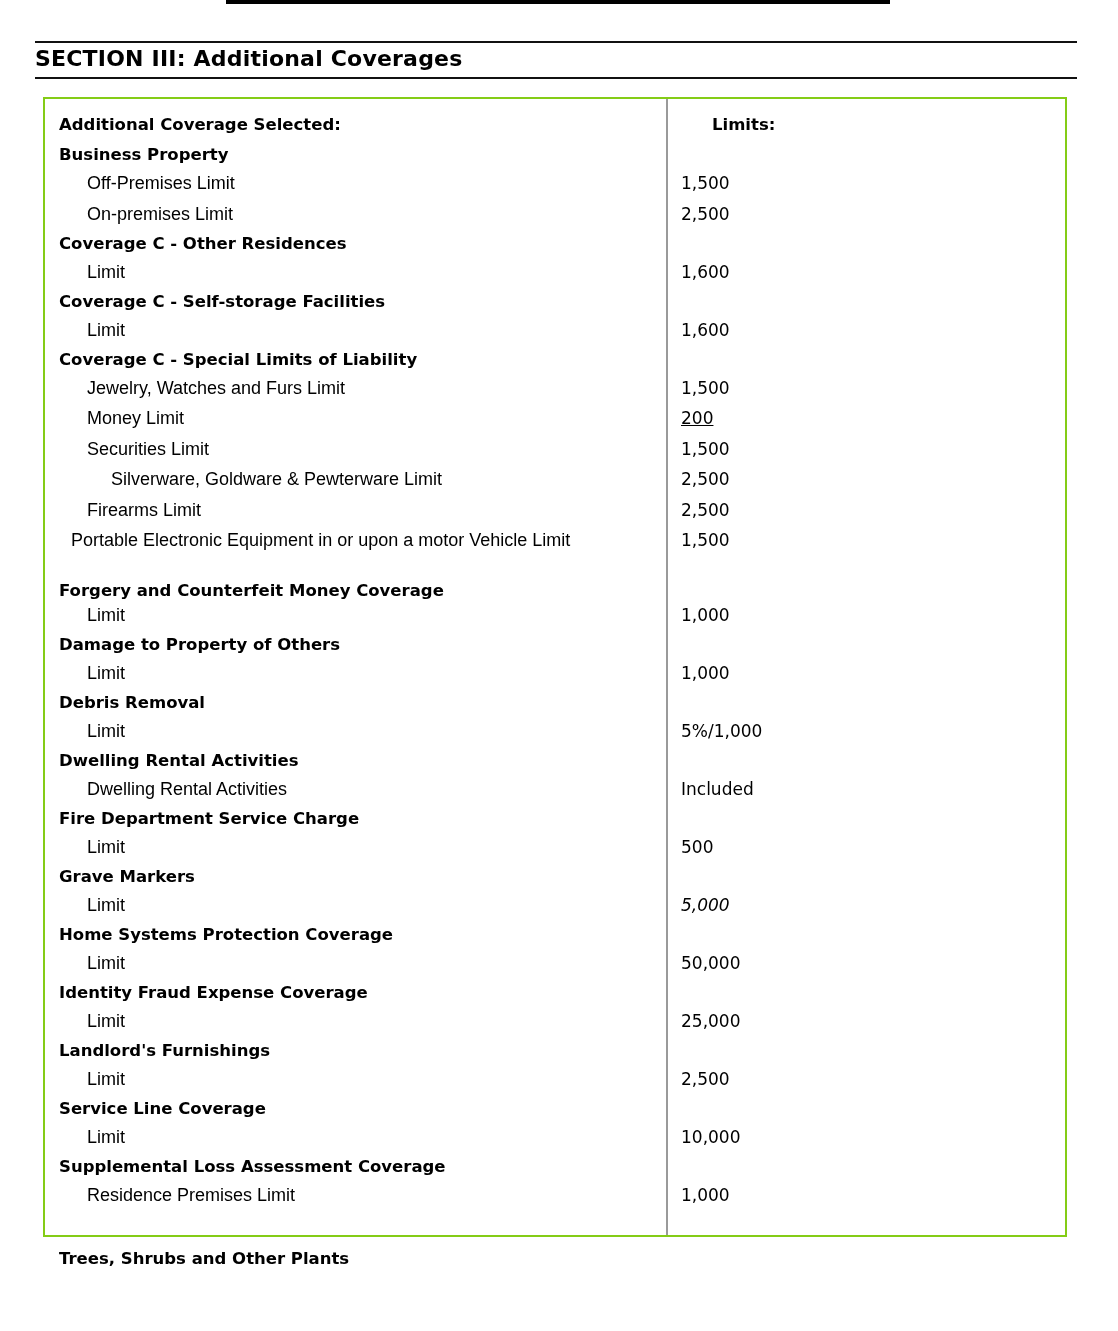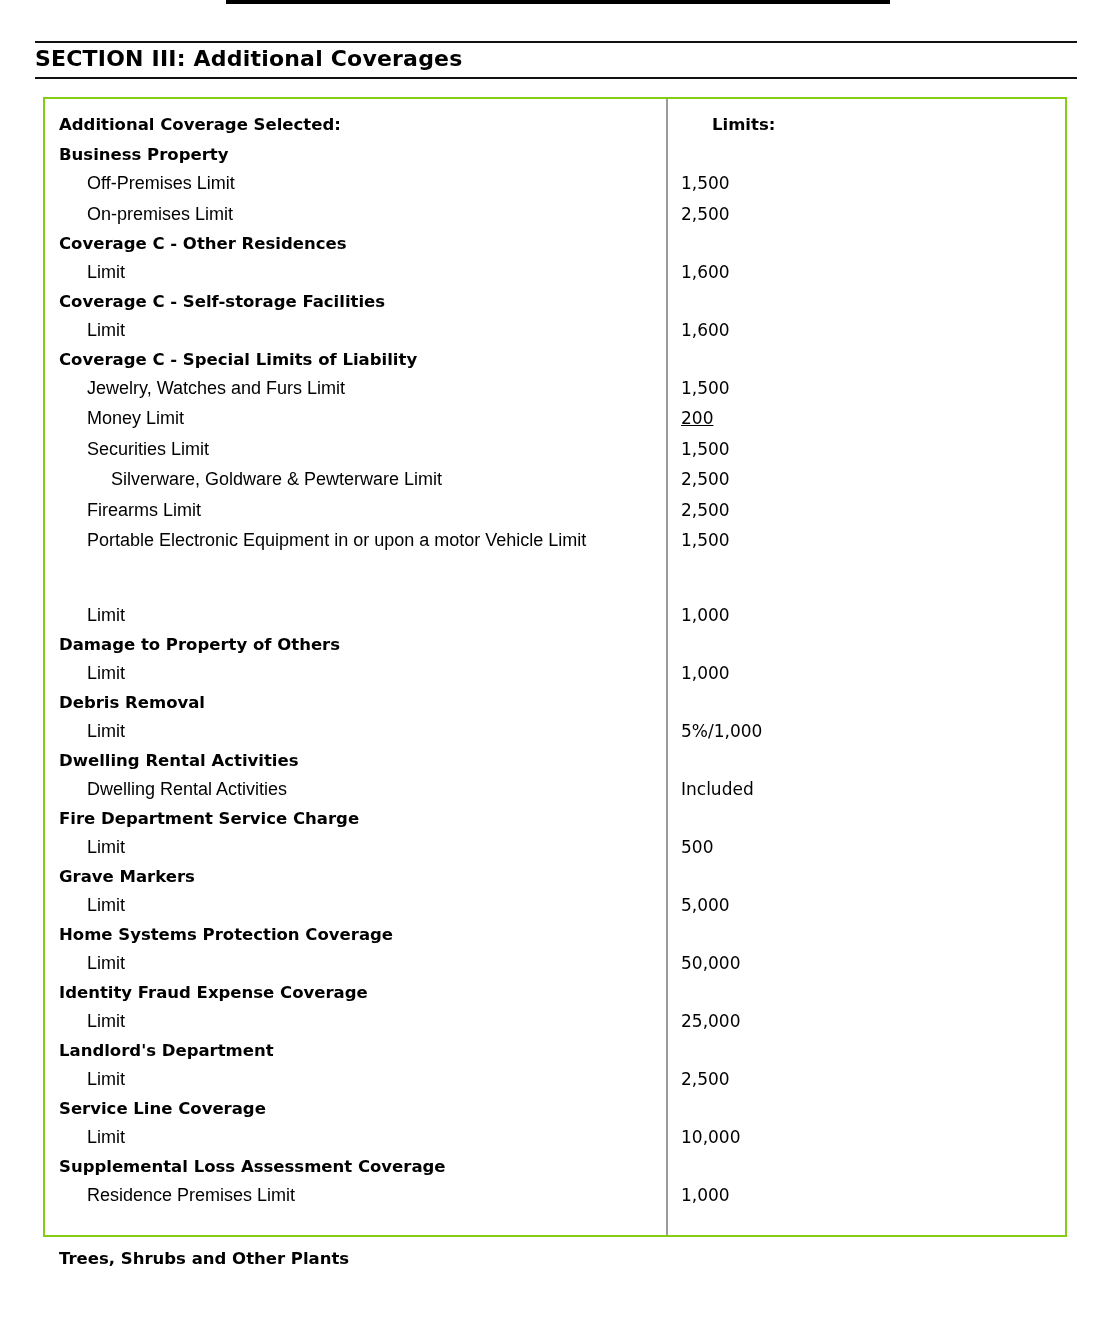--- a/index.html
+++ b/index.html
@@ -69,23 +69,24 @@
     </div>
     <div>
       <div class="cell sub" style="left: 42px; top: 371px; margin-left: 24px;">Silverware, Goldware &amp; Pewterware Limit</div>
       <div class="cell val" style="left: 636px; top: 372px;">2,500</div>
     </div>
     <div>
       <div class="cell sub" style="left: 42px; top: 401.5px;">Firearms Limit</div>
       <div class="cell val" style="left: 636px; top: 402.5px;">2,500</div>
     </div>
     <div>
-      <div class="cell sub" style="left: 42px; top: 432px;">Portable Electronic Equipment in or upon a motor Vehicle Limit</div>
+      <div class="cell sub" style="left: 26px; top: 432px;">Portable Electronic Equipment in or upon a motor Vehicle Limit</div>
       <div class="cell val" style="left: 636px; top: 433px;">1,500</div>
     </div>
+    <div class="cell hdr" style="left: 14px; top: 484px;">Forgery and Counterfeit Money Coverage</div>
     <div>
       <div class="cell sub" style="left: 42px; top: 507px;">Limit</div>
       <div class="cell val" style="left: 636px; top: 508px;">1,000</div>
     </div>
     <div class="cell hdr" style="left: 14px; top: 538px;">Damage to Property of Others</div>
     <div>
       <div class="cell sub" style="left: 42px; top: 565px;">Limit</div>
       <div class="cell val" style="left: 636px; top: 566px;">1,000</div>
     </div>
     <div class="cell hdr" style="left: 14px; top: 596px;">Debris Removal</div>
@@ -99,33 +100,33 @@
       <div class="cell val" style="left: 636px; top: 682px;">Included</div>
     </div>
     <div class="cell hdr" style="left: 14px; top: 712px;">Fire Department Service Charge</div>
     <div>
       <div class="cell sub" style="left: 42px; top: 739px;">Limit</div>
       <div class="cell val" style="left: 636px; top: 740px;">500</div>
     </div>
     <div class="cell hdr" style="left: 14px; top: 770px;">Grave Markers</div>
     <div>
       <div class="cell sub" style="left: 42px; top: 797px;">Limit</div>
-      <div class="cell val" style="left: 636px; top: 798px;">5,000</div>
+      <div class="cell val" style="left: 636px; top: 798px; font-style: italic;">5,000</div>
     </div>
     <div class="cell hdr" style="left: 14px; top: 828px;">Home Systems Protection Coverage</div>
     <div>
       <div class="cell sub" style="left: 42px; top: 855px;">Limit</div>
       <div class="cell val" style="left: 636px; top: 856px;">50,000</div>
     </div>
     <div class="cell hdr" style="left: 14px; top: 886px;">Identity Fraud Expense Coverage</div>
     <div>
       <div class="cell sub" style="left: 42px; top: 913px;">Limit</div>
       <div class="cell val" style="left: 636px; top: 914px;">25,000</div>
     </div>
-    <div class="cell hdr" style="left: 14px; top: 944px;">Landlord's Department</div>
+    <div class="cell hdr" style="left: 14px; top: 944px;">Landlord's Furnishings</div>
     <div>
       <div class="cell sub" style="left: 42px; top: 971px;">Limit</div>
       <div class="cell val" style="left: 636px; top: 972px;">2,500</div>
     </div>
     <div class="cell hdr" style="left: 14px; top: 1002px;">Service Line Coverage</div>
     <div>
       <div class="cell sub" style="left: 42px; top: 1029px;">Limit</div>
       <div class="cell val" style="left: 636px; top: 1030px;">10,000</div>
     </div>
     <div class="cell hdr" style="left: 14px; top: 1060px;">Supplemental Loss Assessment Coverage</div>

